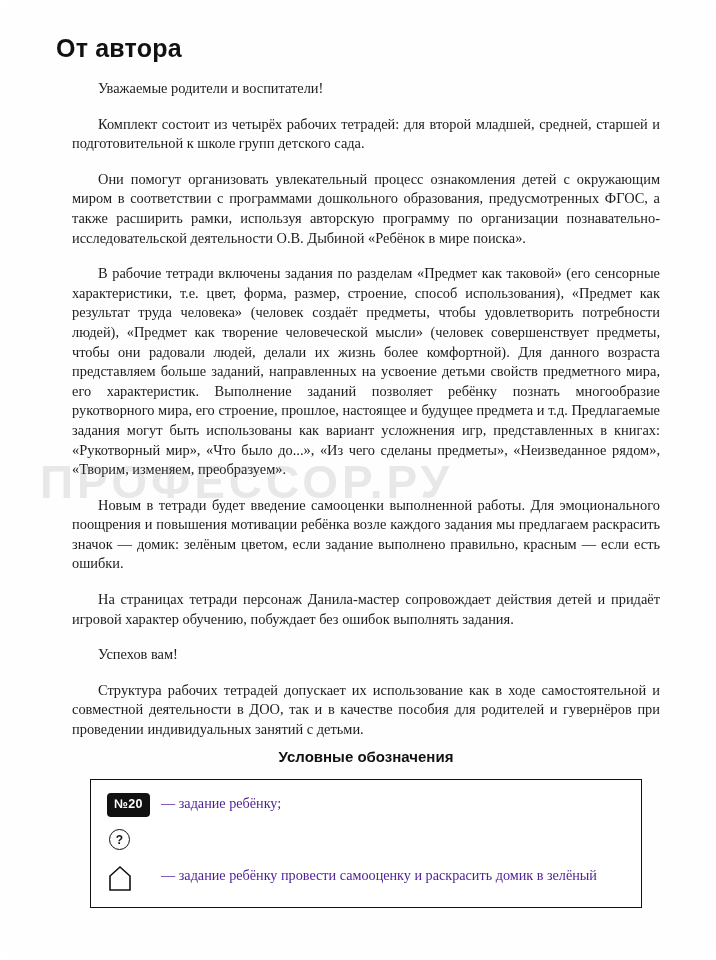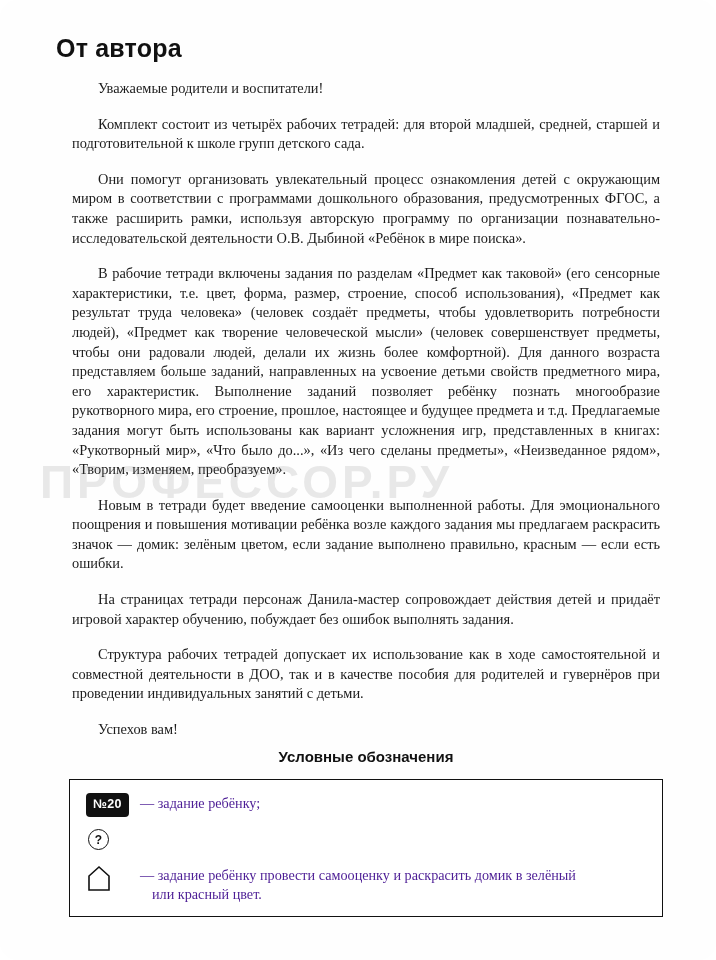--- a/index.html
+++ b/index.html
@@ -60,21 +60,21 @@
   .legend-title {
     font-family: "Liberation Sans", sans-serif;
     font-weight: bold;
     font-size: 15px;
     text-align: center;
     margin: 0 0 14px 0;
     color: #111;
   }
   .legend-box {
     margin: 0 auto;
-    width: 594px;
+    width: 552px;
     border: 1px solid #111;
     padding: 12px 14px 12px 16px;
     box-sizing: border-box;
     background: #fff;
   }
   .legend-row {
     display: flex;
     align-items: flex-start;
     min-height: 30px;
     margin-bottom: 6px;
@@ -159,22 +159,22 @@
   <div class="content">
     <h1 class="doc-title">От автора</h1>
 
     <div class="body-text">
       <p>Уважаемые родители и воспитатели!</p>
       <p>Комплект состоит из четырёх рабочих тетрадей: для второй младшей, средней, старшей и подготовительной к школе групп детского сада.</p>
       <p>Они помогут организовать увлекательный процесс ознакомления детей с окружающим миром в соответствии с программами дошкольного образования, предусмотренных ФГОС, а также расширить рамки, используя авторскую программу по организации познавательно-исследовательской деятельности О.В. Дыбиной «Ребёнок в мире поиска».</p>
       <p>В рабочие тетради включены задания по разделам «Предмет как таковой» (его сенсорные характеристики, т.е. цвет, форма, размер, строение, способ использования), «Предмет как результат труда человека» (человек создаёт предметы, чтобы удовлетворить потребности людей), «Предмет как творение человеческой мысли» (человек совершенствует предметы, чтобы они радовали людей, делали их жизнь более комфортной). Для данного возраста представляем больше заданий, направленных на усвоение детьми свойств предметного мира, его характеристик. Выполнение заданий позволяет ребёнку познать многообразие рукотворного мира, его строение, прошлое, настоящее и будущее предмета и т.д. Предлагаемые задания могут быть использованы как вариант усложнения игр, представленных в книгах: «Рукотворный мир», «Что было до...», «Из чего сделаны предметы», «Неизведанное рядом», «Творим, изменяем, преобразуем».</p>
       <p>Новым в тетради будет введение самооценки выполненной работы. Для эмоционального поощрения и повышения мотивации ребёнка возле каждого задания мы предлагаем раскрасить значок — домик: зелёным цветом, если задание выполнено правильно, красным — если есть ошибки.</p>
       <p>На страницах тетради персонаж Данила-мастер сопровождает действия детей и придаёт игровой характер обучению, побуждает без ошибок выполнять задания.</p>
+      <p>Успехов вам!</p>
       <p>Структура рабочих тетрадей допускает их использование как в ходе самостоятельной и совместной деятельности в ДОО, так и в качестве пособия для родителей и гувернёров при проведении индивидуальных занятий с детьми.</p>
-      <p>Успехов вам!</p>
     </div>
   </div>
 
   <div class="watermark">
     <span>ПРОФЕССОР.РУ</span>
   </div>
 
   <div class="legend-wrap">
     <div class="legend-title">Условные обозначения</div>
 
@@ -198,20 +198,19 @@
       <div class="legend-row">
         <div class="legend-icon">
           <span class="house-icon">
             <svg width="24" height="26" viewBox="0 0 24 26" xmlns="http://www.w3.org/2000/svg">
               <path d="M2 25 L2 11 L12 2 L22 11 L22 25 Z" fill="none" stroke="#111" stroke-width="1.6" stroke-linejoin="miter"></path>
             </svg>
           </span>
         </div>
         <div class="legend-text">
           <span>— задание ребёнку провести самооценку и раскрасить домик в зелёный</span>
-          <span class="cont">или красный цвет.</span>
         </div>
       </div>
 
     </div>
   </div>
 
 </div>
 
 </body></html>

